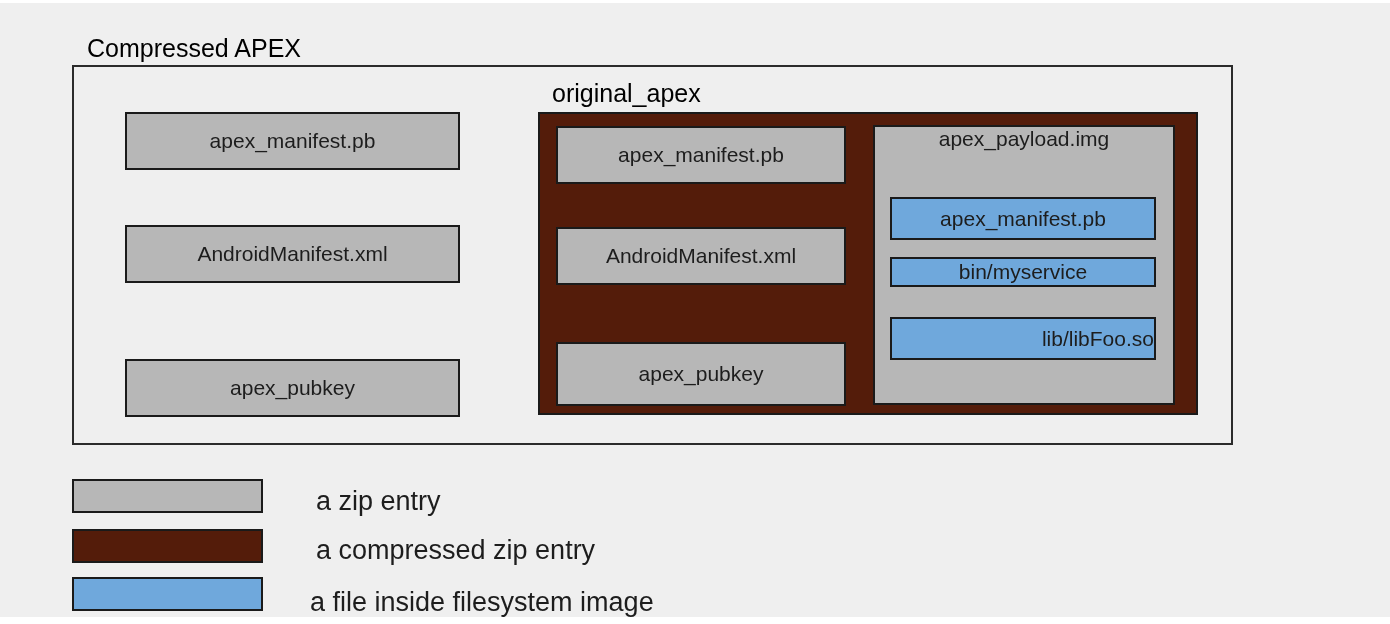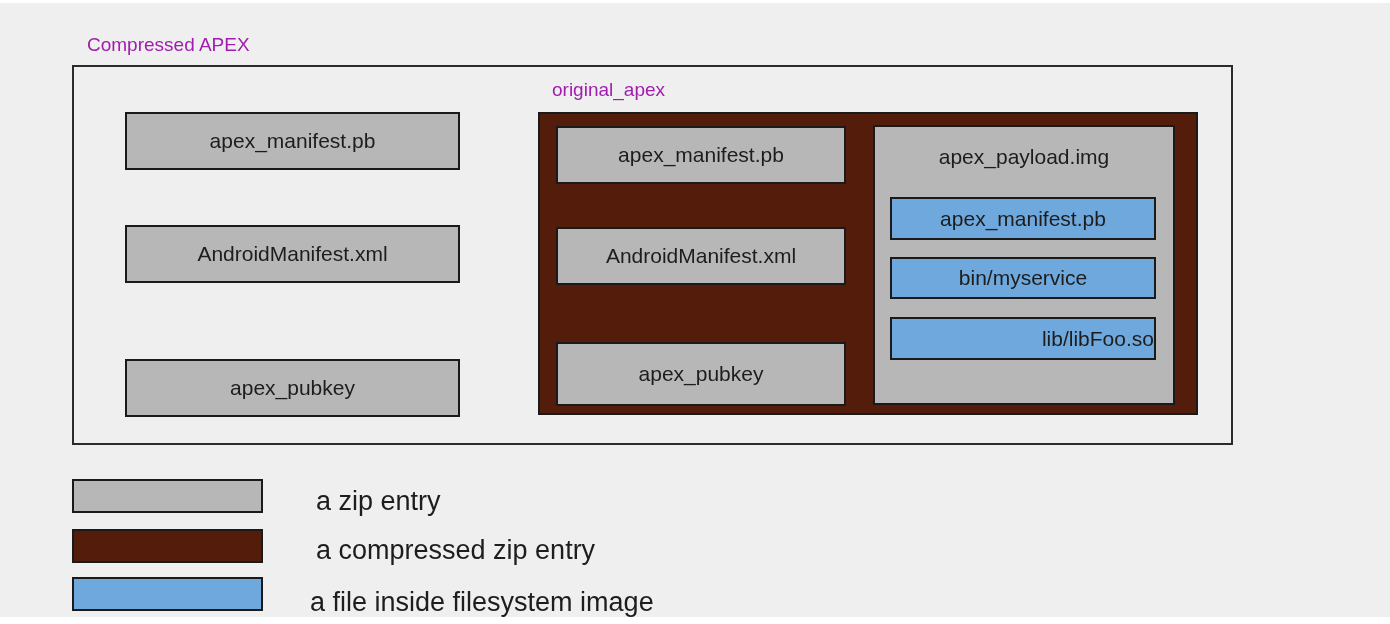--- a/index.html
+++ b/index.html
@@ -16,23 +16,23 @@
     color: #1d1d1d;
   }
   .edge-strip-top {
     position: absolute; left: 0; top: 0; width: 1390px; height: 3px; background: #ffffff;
   }
   .edge-strip-bottom {
     position: absolute; left: 0; top: 617px; width: 1390px; height: 7px; background: #ffffff;
   }
   .abs { position: absolute; }
   .label-text {
-    font-size: 19px;
+    font-size: 25px;
     line-height: 1.1;
-    color: #a21caf;
+    color: #000000;
     white-space: nowrap;
   }
   .box {
     position: absolute;
     border: 2px solid #1a1a1a;
     box-sizing: border-box;
     display: flex;
     align-items: center;
     justify-content: center;
     font-size: 21px;
@@ -84,27 +84,27 @@
     <span>apex_manifest.pb</span>
   </div>
   <div class="box zip-fill" style="left:556px; top:227px; width:290px; height:58px;">
     <span>AndroidManifest.xml</span>
   </div>
   <div class="box zip-fill" style="left:556px; top:342px; width:290px; height:64px;">
     <span>apex_pubkey</span>
   </div>
 
   <div class="box zip-fill" style="left:873px; top:125px; width:302px; height:280px; align-items:flex-start; justify-content:center;">
-    <span style="margin-top:18px;">apex_payload.img</span>
+    <span style="">apex_payload.img</span>
   </div>
 
   <div class="box file-fill" style="left:890px; top:197px; width:266px; height:43px;">
     <span>apex_manifest.pb</span>
   </div>
-  <div class="box file-fill" style="left:890px; top:257px; width:266px; height:42px;">
+  <div class="box file-fill" style="left:890px; top:257px; width:266px; height:30px;">
     <span>bin/myservice</span>
   </div>
   <div class="box file-fill" style="left:890px; top:317px; width:266px; height:43px;justify-content:flex-end;">
     <span>lib/libFoo.so</span>
   </div>
 
   <div>
     <div class="box zip-fill" style="left:72px; top:479px; width:191px; height:34px;"></div>
     <div class="legend-row-label" style="left:316px; top:486px;">a zip entry</div>
 

